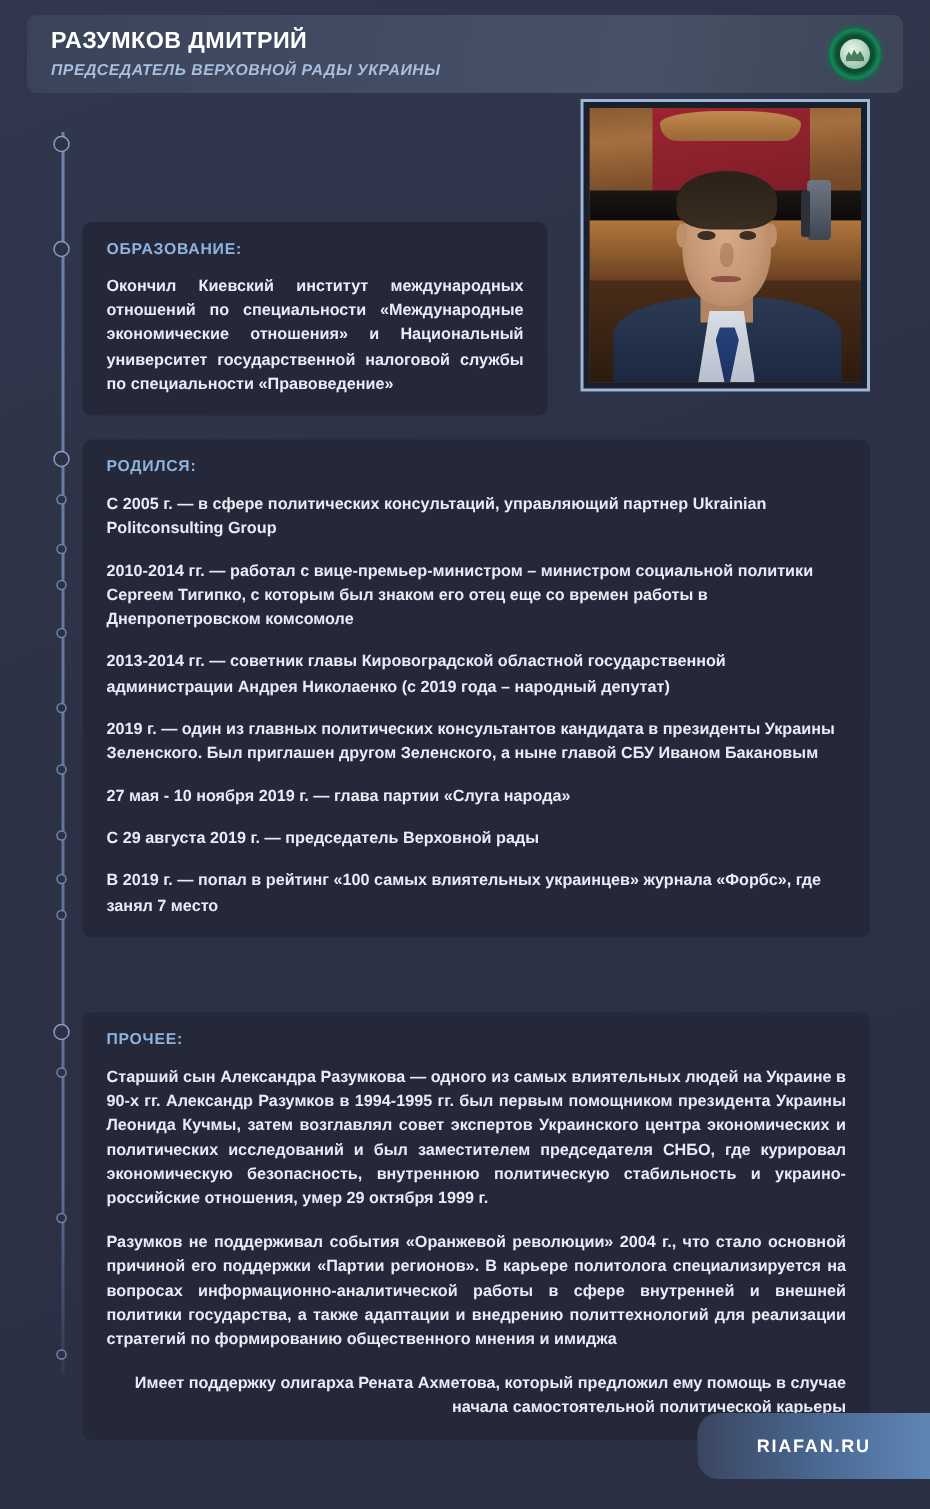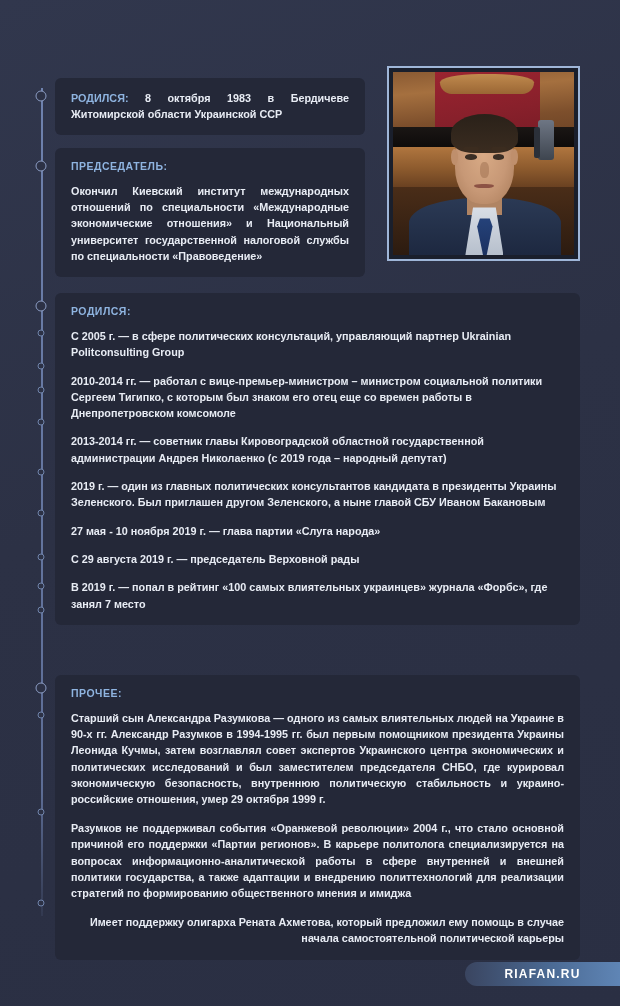--- a/index.html
+++ b/index.html
@@ -256,39 +256,48 @@
   .ph-eye-r { position:absolute; left:55%; top:45%; width:6.5%; height:3%; background:#3a2e25; border-radius:50%; }
   .ph-nose { position:absolute; left:48%; top:49%; width:5%; height:9%; background:rgba(150,104,74,0.45); border-radius:40%; }
   .ph-mouth { position:absolute; left:45%; top:61%; width:11%; height:2.6%; background:#8c5244; border-radius:40%; }
 
   
   .footer-badge {
     position: absolute;
     right: 0px;
     bottom: 20px;
     width: 155px;
-    height: 24px;
+    height: 44px;
     border-radius: 14px 0 0 14px;
     background: linear-gradient(90deg, #3a4560 0%, #4b6a94 55%, #5f85b5 100%);
     display: flex;
     align-items: center;
     justify-content: center;
   }
   .footer-badge span {
     font-size: 12px;
     font-weight: bold;
     color: #ffffff;
     letter-spacing: 1.2px;
   }
 </style>
 </head>
 <body>
 
 <div class="page">
 
+  <div class="header">
+    <div class="header-text">
+      <div class="header-title">РАЗУМКОВ ДМИТРИЙ</div>
+      <div class="header-subtitle">ПРЕДСЕДАТЕЛЬ ВЕРХОВНОЙ РАДЫ УКРАИНЫ</div>
+    </div>
+    <div class="logo">
+      <div class="logo-inner"></div>
+    </div>
+  </div>
 
   <div class="timeline-line"></div>
   <div class="node big" style="top:96px"></div>
   <div class="node big" style="top:166px"></div>
   <div class="node big" style="top:306px"></div>
   <div class="node small" style="top:333px"></div>
   <div class="node small" style="top:366px"></div>
   <div class="node small" style="top:390px"></div>
   <div class="node small" style="top:422px"></div>
   <div class="node small" style="top:472px"></div>
@@ -321,26 +330,23 @@
       <div class="ph-ear-r"></div>
       <div class="ph-brow-l"></div>
       <div class="ph-brow-r"></div>
       <div class="ph-eye-l"></div>
       <div class="ph-eye-r"></div>
       <div class="ph-nose"></div>
       <div class="ph-mouth"></div>
     </div>
   </div>
 
-  <div class="panel narrow" style="top:78px">
-    <p class="body-text"><span class="lead">РОДИЛСЯ:</span> <span>8 октября 1983 в Бердичеве Житомирской области Украинской ССР</span></p>
-  </div>
 
   <div class="panel narrow" style="top:148px">
-    <div class="sec-label">ПРЕДСЕДАТЕЛЬ:</div>
+    <div class="sec-label">ОБРАЗОВАНИЕ:</div>
     <p class="body-text">Окончил Киевский институт международных отношений по специальности «Международные экономические отношения» и Национальный университет государственной налоговой службы по специальности «Правоведение»</p>
   </div>
 
   <div class="panel" style="top:293px">
     <div class="sec-label">РОДИЛСЯ:</div>
     <p class="entry">С 2005 г. — в сфере политических консультаций, управляющий партнер Ukrainian Politconsulting Group</p>
     <p class="entry">2010-2014 гг. — работал с вице-премьер-министром – министром социальной политики Сергеем Тигипко, с которым был знаком его отец еще со времен работы в Днепропетровском комсомоле</p>
     <p class="entry">2013-2014 гг. — советник главы Кировоградской областной государственной администрации Андрея Николаенко (с 2019 года – народный депутат)</p>
     <p class="entry">2019 г. — один из главных политических консультантов кандидата в президенты Украины Зеленского. Был приглашен другом Зеленского, а ныне главой СБУ Иваном Бакановым</p>
     <p class="entry">27 мая - 10 ноября 2019 г. — глава партии «Слуга народа»</p>

